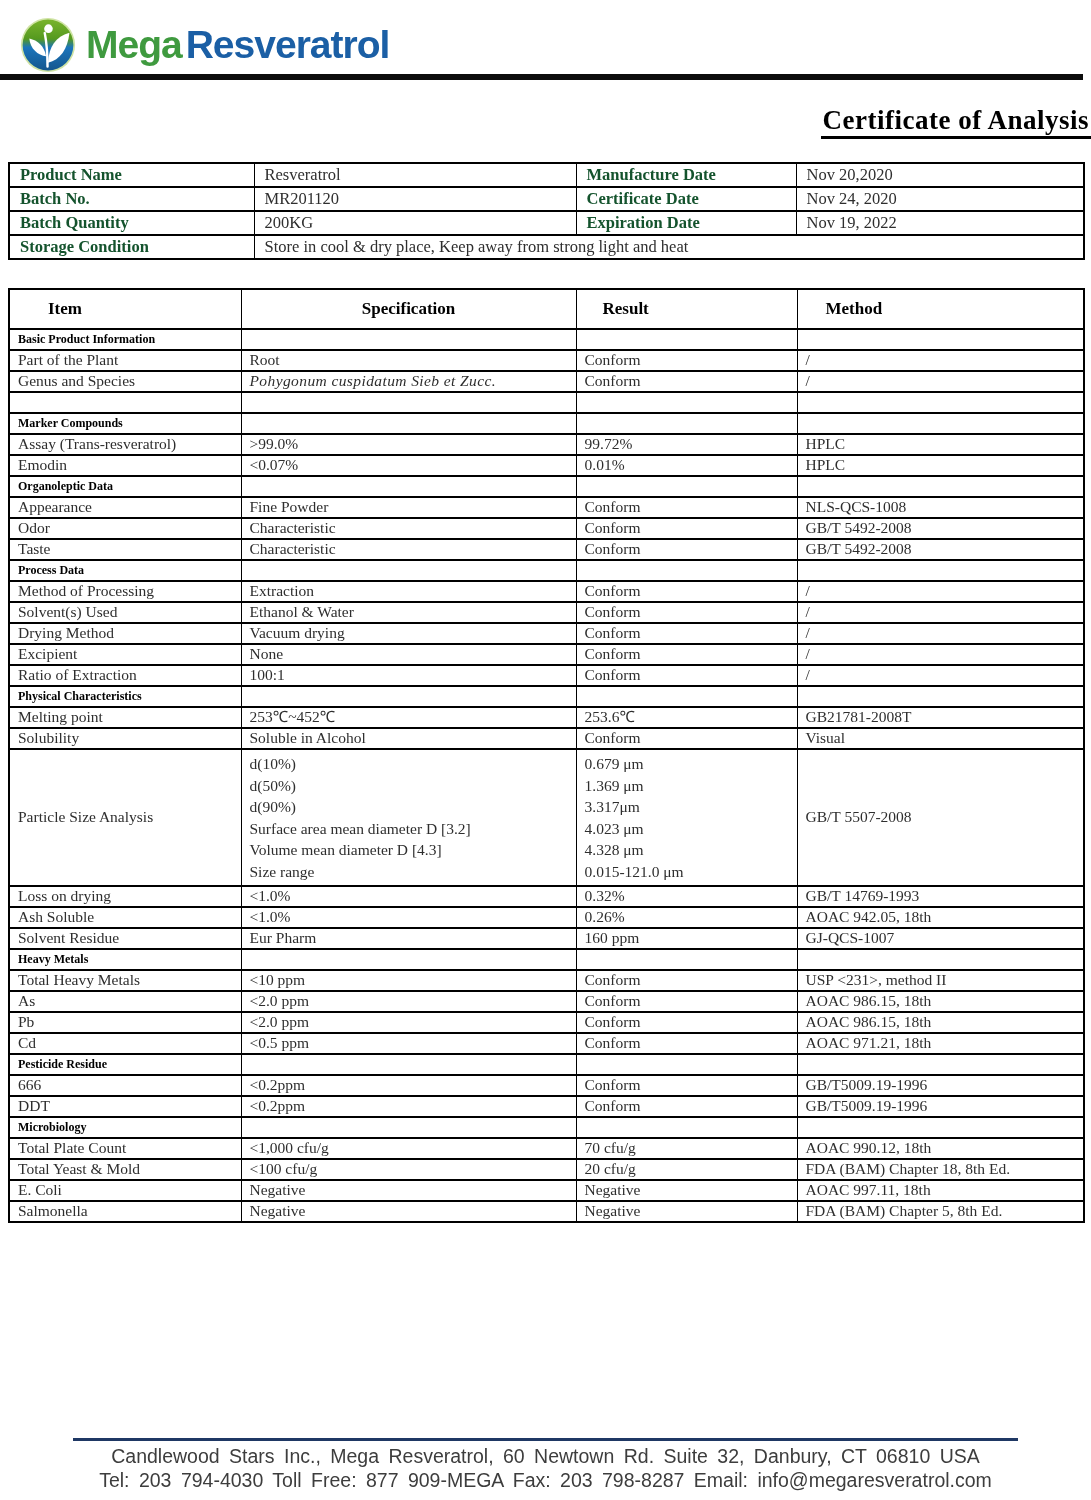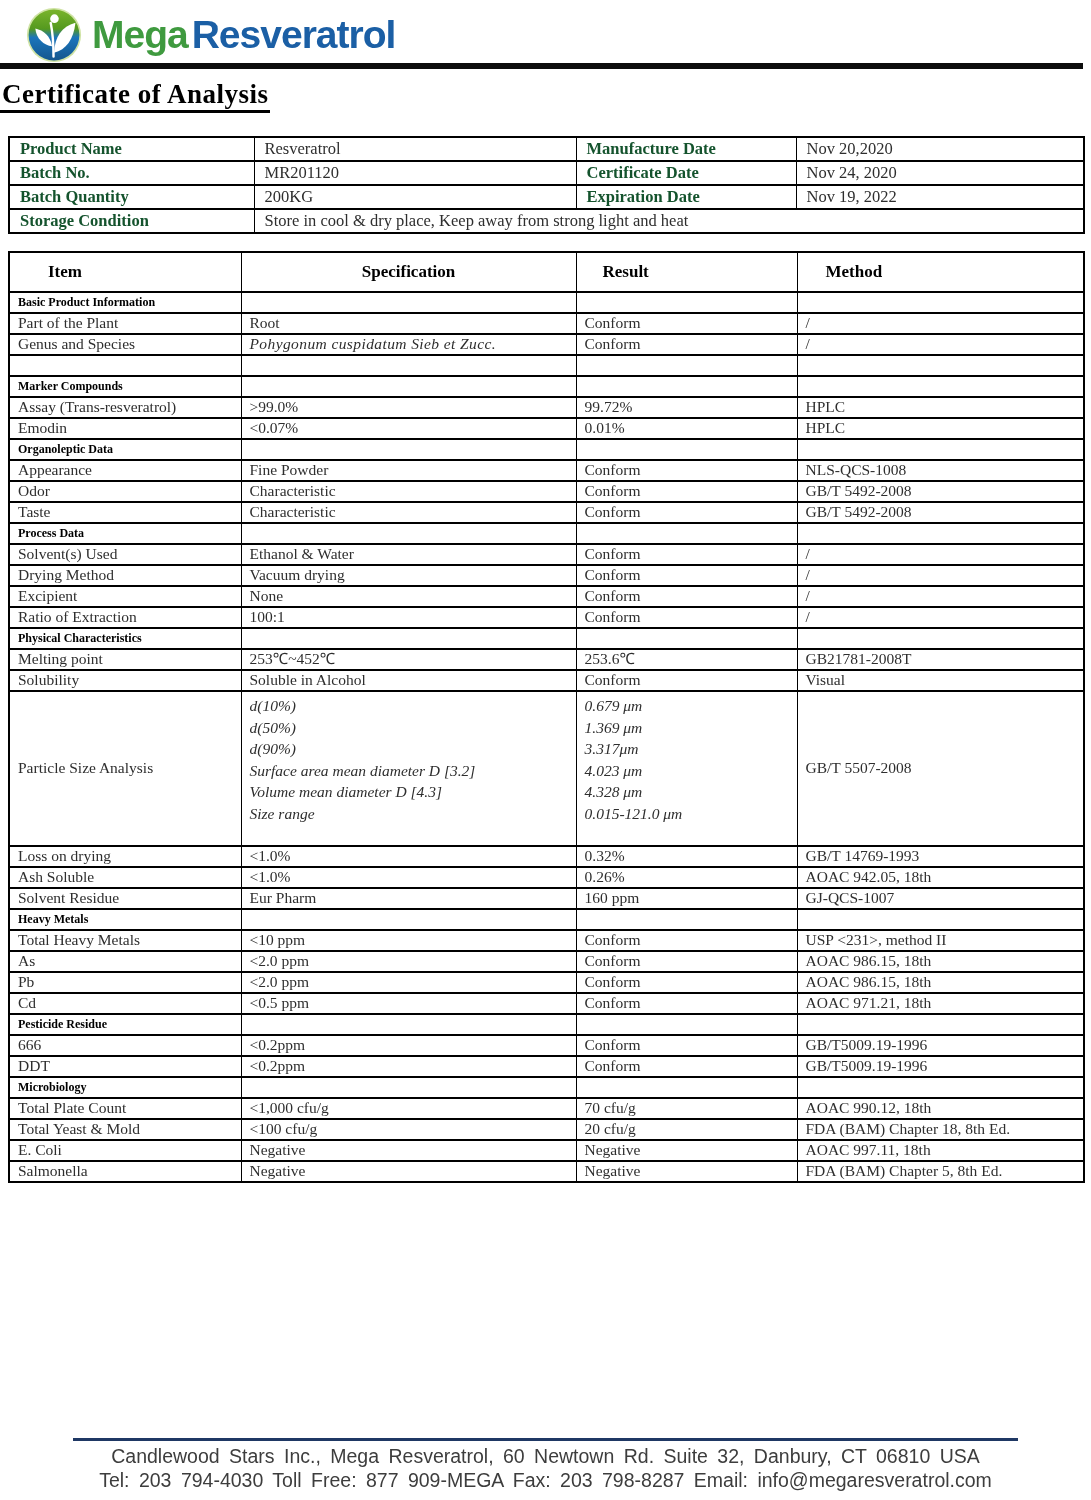--- a/index.html
+++ b/index.html
@@ -6,57 +6,57 @@
   html, body { background: #ffffff; }
   body {
     width: 1091px; height: 1500px;
     position: relative;
     font-family: "Liberation Serif", serif;
     color: #222;
     overflow: hidden;
   }
 
   
-  .header { padding: 7px 0 0 26px; height: 62px; display: flex; align-items: flex-start; }
+  .header { padding: 7px 0 0 20px; height: 73px; display: flex; align-items: flex-end; }
   .logo { display: flex; align-items: center; }
   .logo svg { display: block; }
   .logo-text { font-family: "Liberation Sans", sans-serif; font-weight: bold; font-size: 39px; letter-spacing: -1px; margin-left: 10px; }
   .logo-mega { color: #3f9a3f; }
   .logo-resv { color: #1b5fa5; margin-left: 4px; }
 
   .top-rule { height: 6px; background: #0d0d0d; width: 1083px; margin-top: 1px; }
 
-  .title { text-align: left; margin-top: 5px; height: 38px; }
+  .title { text-align: right; margin-top: 20px; height: 38px; }
   .title span {
     font-size: 27px; font-weight: bold; color: #000;
     border-bottom: 3px solid #000; padding: 0 2px 1px 2px;
     letter-spacing: 0.5px;
   }
 
   
   table { border-collapse: collapse; table-layout: fixed; margin-left: 8px; width: 1075px; }
   td, th { border: 2px solid #000; border-left-width: 1px; border-right-width: 1px; overflow: hidden; white-space: nowrap; }
   table { border: 2px solid #000; }
 
   
   .info { margin-top: 24px; }
   .info td { height: 24px; font-size: 16.5px; padding: 0 0 0 10px; vertical-align: middle; color: #2e2e2e; }
   .info td.label { font-weight: bold; color: #14532d; }
 
   
-  .coa { margin-top: 17px; }
+  .coa { margin-top: 28px; }
   .coa th { height: 40px; font-size: 17px; font-weight: bold; color: #000; vertical-align: middle; text-align: left; }
   .coa th.c1 { padding-left: 38px; }
   .coa th.c2 { text-align: center; }
   .coa th.c3 { padding-left: 26px; }
   .coa th.c4 { padding-left: 28px; }
   .coa td { height: 21px; font-size: 15.5px; padding: 0 0 0 8px; vertical-align: middle; color: #2e2e2e; line-height: 1.05; }
   .coa td.sect { font-weight: bold; color: #000; font-size: 12px; }
   .coa td.italic { font-style: italic; letter-spacing: 0.4px; }
-  .coa td.lines { vertical-align: middle; padding-top: 3px; padding-bottom: 21px; font-style: italic; }
+  .coa td.lines { vertical-align: middle; padding-top: 3px; padding-bottom: 3px; }
   .coa td.lines div { line-height: 21.5px; height: 21.5px; }
   .coa tr.empty-row td { height: 21px; }
 
   
   .footer { position: absolute; top: 1438px; left: 0; width: 1091px; text-align: center; }
   .footer-rule { width: 945px; height: 3px; background: #1f3864; margin: 0 auto 3px auto; }
   .footer p {
     font-family: "Liberation Sans", sans-serif;
     font-size: 19.5px; color: #3d3d3d; line-height: 24px;
     word-spacing: 4px; white-space: nowrap;
@@ -206,20 +206,26 @@
         <td>Conform</td>
         <td>GB/T 5492-2008</td>
       </tr>
       <tr>
         <td class="sect">Process Data</td>
         <td></td>
         <td></td>
         <td></td>
       </tr>
       <tr>
+        <td>Method of Processing</td>
+        <td>Extraction</td>
+        <td>Conform</td>
+        <td>/</td>
+      </tr>
+      <tr>
         <td>Solvent(s) Used</td>
         <td>Ethanol &amp; Water</td>
         <td>Conform</td>
         <td>/</td>
       </tr>
       <tr>
         <td>Drying Method</td>
         <td>Vacuum drying</td>
         <td>Conform</td>
         <td>/</td>

